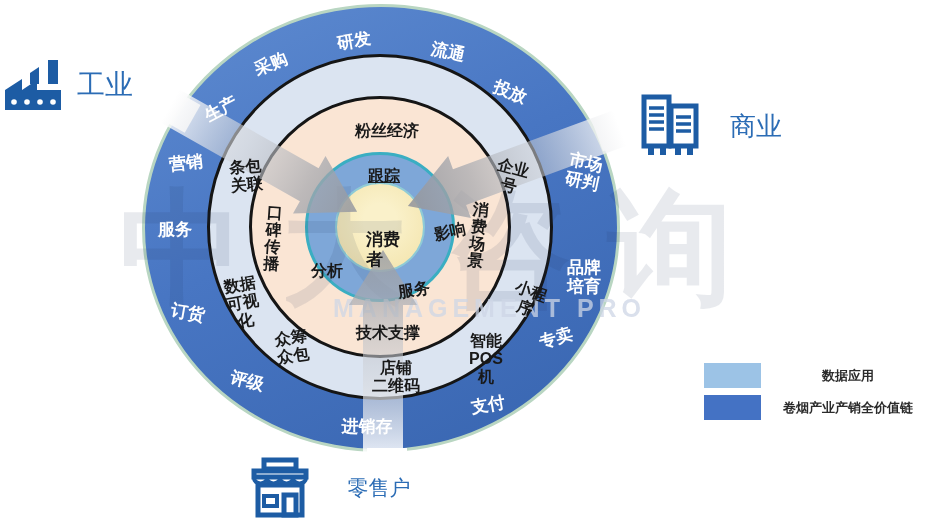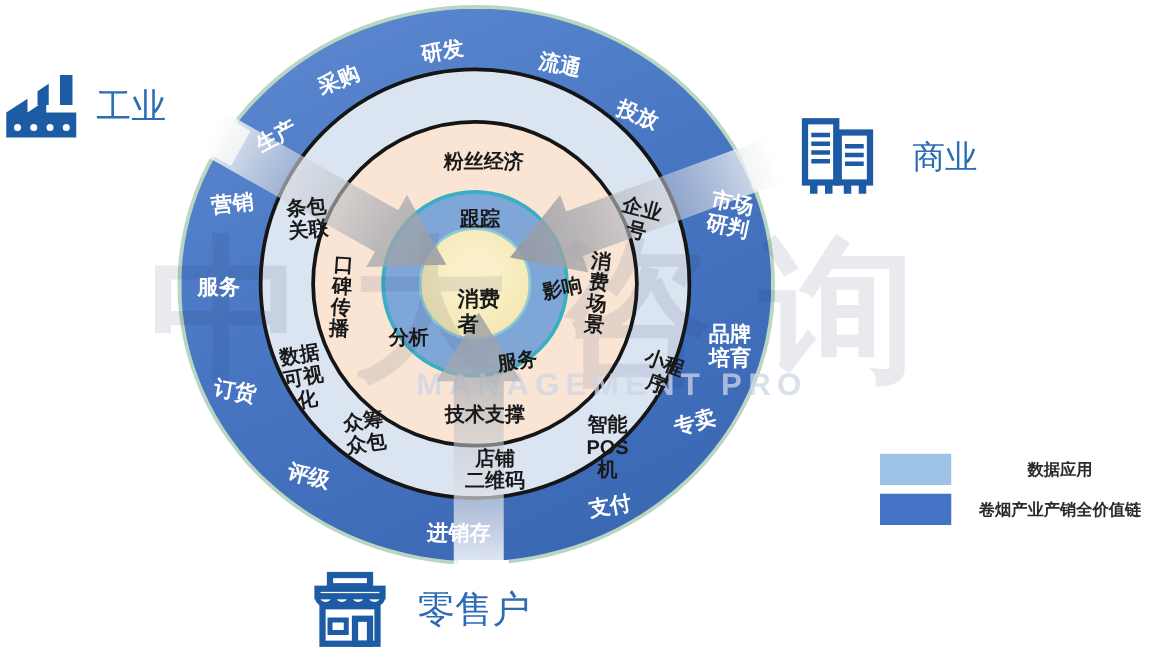--- a/index.html
+++ b/index.html
@@ -23,21 +23,21 @@
   .lbl-chain{color:#ffffff;font-size:17px;}
   .lbl-tech{color:#191919;font-size:16px;}
   .lbl-func{color:#191919;font-size:16px;line-height:1.06;}
   .lbl-data{color:#191919;font-size:16px;}
   .lbl-center{position:absolute;left:383px;top:250px;transform:translate(-50%,-50%);
     color:#191919;font-size:17px;font-weight:700;text-align:left;white-space:pre-line;line-height:1.2;}
   .entity-icon{position:absolute;}
   .entity-label{position:absolute;transform:translate(-50%,-50%);font-weight:400;color:#2B6CB5;white-space:nowrap;}
   .entity-label.industry{left:105px;top:85px;font-size:28px;}
   .entity-label.commerce{left:756px;top:126px;font-size:26px;}
-  .entity-label.retail{left:379px;top:488px;font-size:30px;}
+  .entity-label.retail{left:379px;top:488px;font-size:21px;}
   .legend{position:absolute;left:704px;top:363px;}
   .legend-row{display:flex;align-items:center;margin-bottom:7px;}
   .legend-swatch{width:57px;height:25px;flex:0 0 auto;}
   .legend-label{width:148px;margin-left:13px;text-align:center;font-size:13px;font-weight:700;
     color:#2B2B2B;line-height:1.2;word-break:break-all;}
 </style>
 </head>
 <body>
 
 <div class="canvas">

